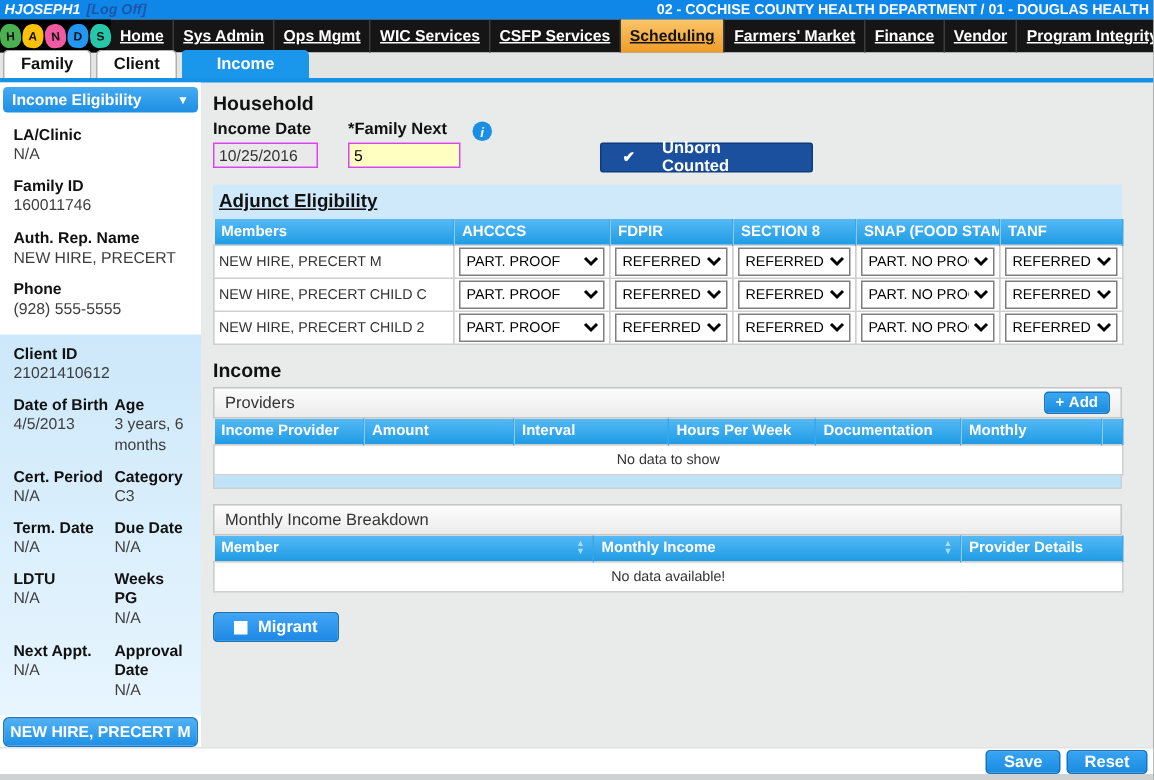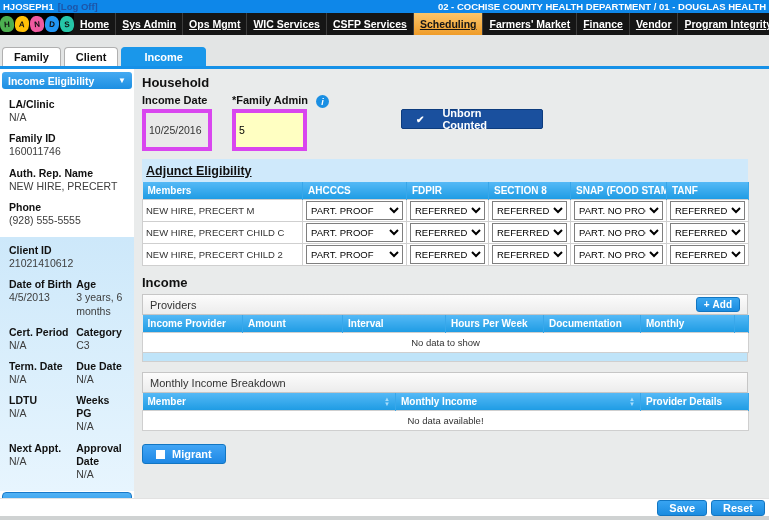--- a/index.html
+++ b/index.html
@@ -2,36 +2,36 @@
 <html><head>
 <meta charset="utf-8">
 <style>
   * { box-sizing: border-box; margin: 0; padding: 0; }
   body { font-family: "Liberation Sans", sans-serif; background:#555; }
   .screen { width:769px; height:520px; position:relative; background:#e9ebeb; overflow:hidden; }
 
   
   .topbar { height:13px; background:#0e87e9; color:#fff; display:flex; justify-content:space-between; align-items:center; font-size:9.5px; font-weight:bold; padding:0 3px; }
   .topbar .logoff { color:#1d55a8; margin-left:4px; cursor:pointer; }
-  .topbar-left { display:flex; }
+  .topbar-left { display:flex;font-style:italic; }
 
   
   .menubar { height:22px; background:#151515; display:flex; align-items:stretch; }
   .logo { width:92px; background:#000; display:flex; align-items:center; justify-content:center; gap:1px; border-radius:0 0 10px 0; }
   .hand { width:14px; height:16px; border-radius:45% 45% 40% 40%; font-size:8px; font-weight:bold; color:#101010; display:flex; align-items:center; justify-content:center; transform:rotate(-4deg); }
   .hand:nth-child(1){ background:#4caf50; }
   .hand:nth-child(2){ background:#ffc107; transform:rotate(5deg); }
   .hand:nth-child(3){ background:#ef5aa0; transform:rotate(-6deg); }
   .hand:nth-child(4){ background:#2196f3; transform:rotate(4deg); }
   .hand:nth-child(5){ background:#26c6a8; }
   .menu-item { color:#fff; font-size:10.5px; font-weight:bold; display:flex; align-items:center; padding:0 6px; border-right:1px solid #3c3c3c; white-space:nowrap; cursor:pointer;text-decoration:underline; }
   .menu-item.active { background:linear-gradient(#fac56a,#ef9c29); color:#151515; }
 
   
-  .tabrow { height:34px; background:#e3e5e5; display:flex; align-items:flex-end; padding-left:2px; gap:3px; border-bottom:3px solid #1691e8; }
+  .tabrow { height:20px; background:#e3e5e5; display:flex; align-items:flex-end; padding-left:2px; gap:3px; border-bottom:3px solid #1691e8; }
   .tab { height:19px; padding:0 11px; display:flex; align-items:center; font-size:11px; font-weight:bold; border:1px solid #b0b0b0; border-bottom:none; border-radius:4px 4px 0 0; background:#fff; color:#111; cursor:pointer; }
   .tab.active { background:#1a97ea; color:#fff; border-color:#1a97ea; padding:0 22px; }
 
   
   .content { display:flex; height:460px; }
   .sidebar { width:134px; background:#fff; font-size:10.5px; display:flex; flex-direction:column; }
   .side-dropdown { margin:3px 2px 2px 2px; height:17px; background:linear-gradient(#45aaf2,#1d8fe2); border-radius:3px; color:#fff; font-weight:bold; display:flex; align-items:center; justify-content:space-between; padding:0 6px; cursor:pointer; }
   .side-dd-arrow { font-size:8px; }
   .side-fields { padding:7px 9px 2px 9px; }
   .sfield { margin-bottom:8px; }
@@ -43,21 +43,21 @@
   .pair .sfield:last-child { width:42%; }
   .member-btn { margin:1px 2px; background:linear-gradient(#52b2f4,#1e90e6); border:1px solid #1879c9; border-radius:4px; color:#fff; font-weight:bold; font-size:10.5px; text-align:center; padding:3px 2px; cursor:pointer; line-height:1.2; }
 
   
   .main { margin-left:8px; width:606px; position:relative; }
   .section-title { font-size:13px; font-weight:bold; color:#111; }
   .hh-title { margin:6px 0 4px; }
   .hh-form { display:flex; align-items:flex-start; }
   .fgroup { display:flex; flex-direction:column; }
   .fgroup label { font-size:11px; font-weight:bold; color:#111; margin-bottom:3px; }
-  .fgroup input { height:17px; border:4px solid #d946ef; font-size:10.5px; padding:17px 3px; font-family:"Liberation Sans",sans-serif; }
+  .fgroup input { height:17px; border:1px solid #d946ef; font-size:10.5px; padding:1px 3px; font-family:"Liberation Sans",sans-serif; }
   .inp-date { width:70px; background:#e9e9e9; color:#333; }
   .inp-size { width:75px; background:#ffffc2; }
   .g1 { margin-right:20px; }
   .info-icon { width:13px; height:13px; border-radius:50%; background:#1a8fe3; color:#fff; font-size:9px; font-weight:bold; font-style:italic; display:flex; align-items:center; justify-content:center; margin:1px 0 0 8px; cursor:pointer; }
   .unborn-btn { margin-left:72px; margin-top:15px; height:20px; background:#1a509e; border:1px solid #0d3c7e; color:#fff; font-weight:bold; font-size:11px; display:flex; align-items:center; padding:0 14px; border-radius:2px; cursor:pointer; width:142px; justify-content:flex-start; }
   .unborn-btn .chk { margin-right:18px; font-size:10px; }
 
   
   .adj-band { margin-top:8px; background:#cfe9fb; padding:2px 4px 3px 4px; }
   .grid { border-collapse:collapse; table-layout:fixed; width:606px; }
@@ -213,21 +213,21 @@
 
     <div class="main">
       <div class="section-title hh-title">Household</div>
 
       <div class="hh-form">
         <div class="fgroup g1">
           <label>Income Date</label>
           <input class="inp-date" readonly="" value="10/25/2016" style="">
         </div>
         <div class="fgroup">
-          <label>*Family Admin</label>
+          <label>*Family Next</label>
           <input class="inp-size" value="5" style="">
         </div>
         <div class="info-icon">i</div>
         <div class="unborn-btn">
           <span class="chk">✔</span>
           <span>Unborn Counted</span>
         </div>
       </div>
 
       

